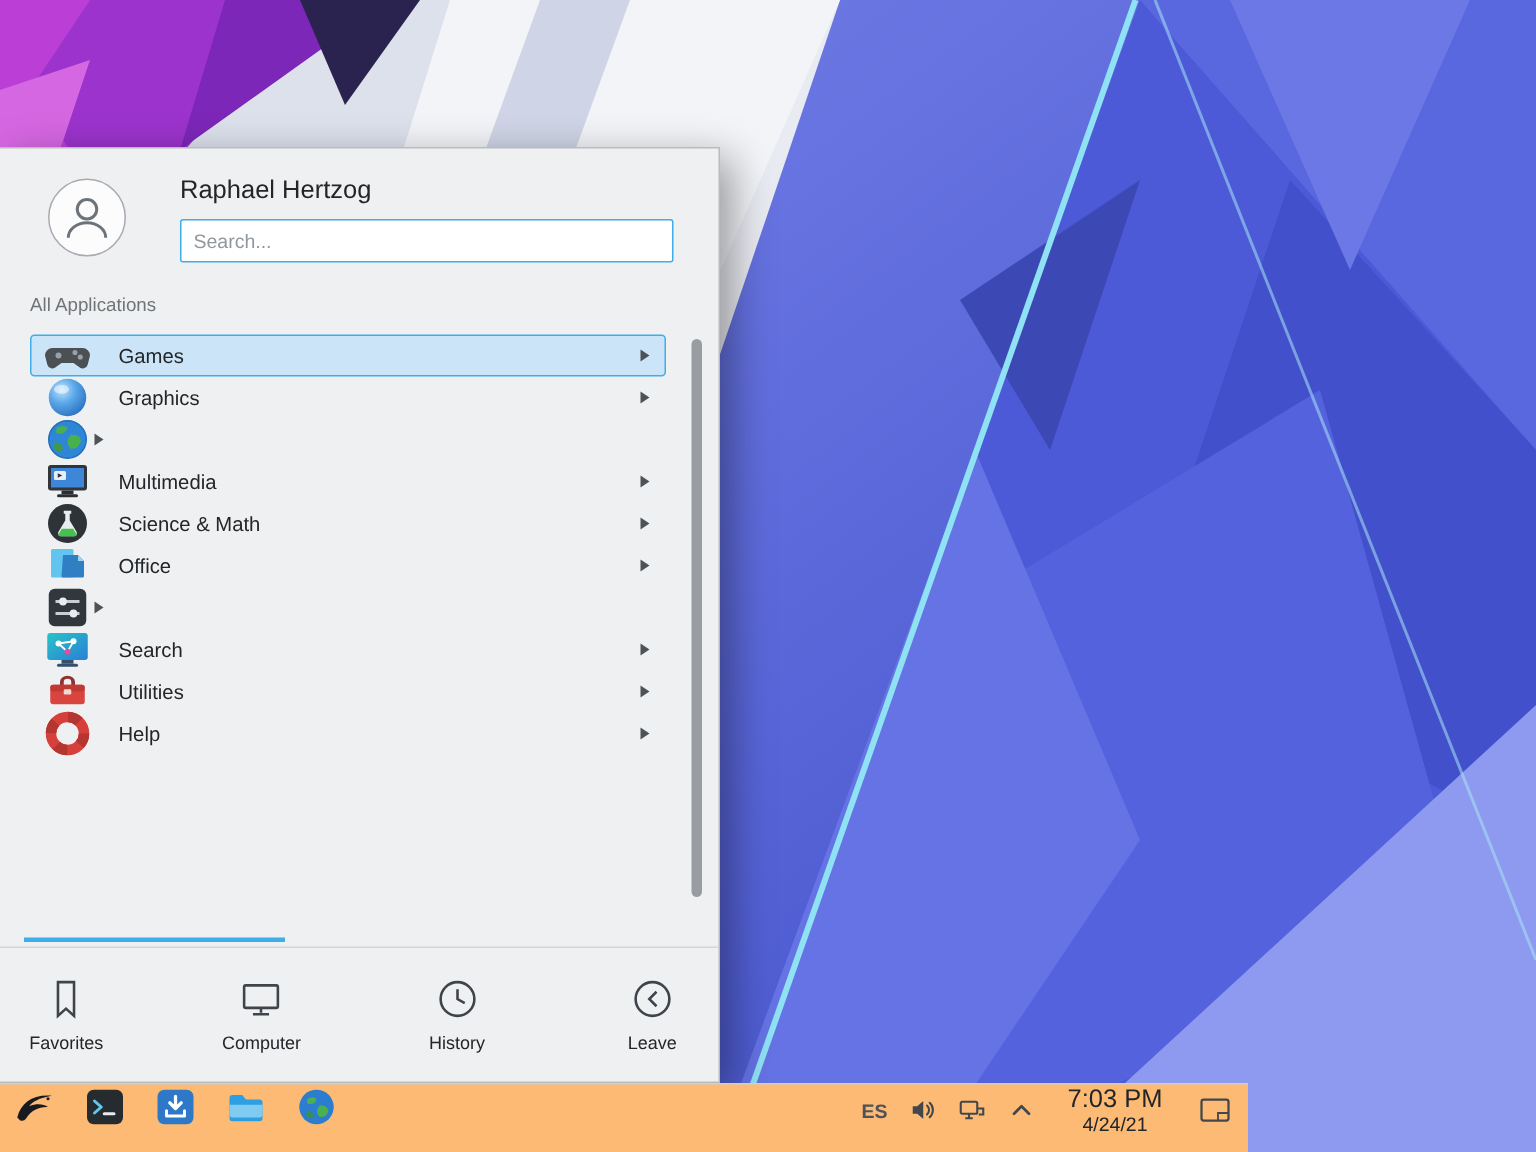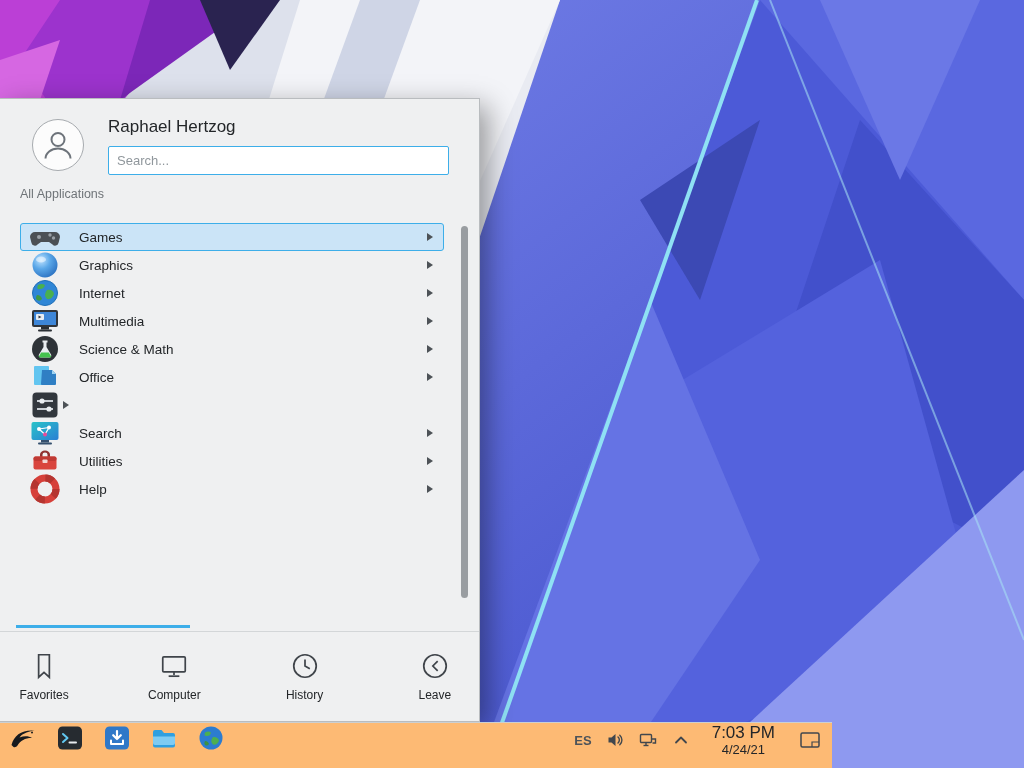--- a/index.html
+++ b/index.html
@@ -6,30 +6,30 @@
   html,body { width:1024px; height:768px; }
   body { font-family:"Liberation Sans", sans-serif; overflow:hidden; }
   .screen { position:relative; width:1024px; height:768px; overflow:hidden; background:#4c5ad7; }
   .wallpaper { position:absolute; inset:0; }
   .wallpaper svg { width:100%; height:100%; display:block; }
 
   
   .launcher { position:absolute; left:0; top:98px; width:480px; height:624px;
     background:#eff0f1; border:1px solid #b9bcbf; border-left:0;
     box-shadow:8px 8px 26px rgba(0,0,0,.38); display:flex; flex-direction:column; }
-  .launcher-header { flex:none; height:88px; padding:16px 30px 0 32px; display:flex; gap:24px; }
+  .launcher-header { flex:none; height:88px; padding:16px 30px 0 32px; display:flex; gap:36px; }
   .avatar { width:52px; height:52px; border-radius:50%; background:#fcfcfc; border:1px solid #a7abaf;
     flex:none; margin-top:4px; display:flex; align-items:center; justify-content:center; }
   .avatar svg { width:40px; height:40px; }
   .header-right { flex:1; padding-top:2px; }
   .user-name { font-size:17px; color:#232629; margin-bottom:9px; }
   .search-input { width:100%; height:29px; border:1px solid #3daee9; border-radius:2px; background:#ffffff;
     padding:0 8px; font-size:13px; color:#232629; outline:none; font-family:inherit; }
   .search-input::placeholder { color:#90979c; }
-  .section-wrap { flex:none; height:34px; display:flex; align-items:flex-start; padding:0 0 3px 20px; }
+  .section-wrap { flex:none; height:34px; display:flex; align-items:center; padding:0 0 3px 20px; }
   .section-label { font-size:12.5px; color:#6f7478; }
 
   .cat-list { position:relative; flex:1; overflow:hidden; padding-top:2px; }
   .cat-row { display:flex; align-items:center; height:28px; margin:0 35px 0 20px;
     padding:0 8px 0 8px; border:1px solid transparent; border-radius:3px; cursor:default; }
   .cat-row.selected { background:#cbe4f7; border-color:#3daee9; }
   .cat-icon { width:32px; height:32px; flex:none; }
   .cat-icon svg { width:32px; height:32px; display:block; }
   .cat-label { margin-left:18px; font-size:13.5px; color:#232629; flex:1; }
   .cat-arrow { width:10px; height:10px; flex:none; }
@@ -155,21 +155,20 @@
         <div class="cat-row">
           <span class="cat-icon">
             <svg viewBox="0 0 32 32">
               <circle cx="16" cy="16" r="12.5" fill="#2f86d6"></circle>
               <path d="M9 8 q4 -2 7 0 q-1 4 -5 4 q-4 1 -2 -4 z" fill="#49b04f"></path>
               <path d="M18 13 q6 -1 7 4 q-2 6 -7 5 q-4 -4 0 -9 z" fill="#49b04f"></path>
               <path d="M8 18 q4 0 5 4 q-2 3 -5 1 q-2 -2 0 -5 z" fill="#3f9a46"></path>
               <circle cx="16" cy="16" r="12.5" fill="none" stroke="#1f6fb8" stroke-width="1"></circle>
             </svg>
           </span>
-          <span class="cat-label">Internet</span>
           <span class="cat-arrow">
             <svg viewBox="0 0 10 10">
               <path d="M2 1 L8 5 L2 9 Z" fill="#4d5257"></path>
             </svg>
           </span>
         </div>
         <div class="cat-row">
           <span class="cat-icon">
             <svg viewBox="0 0 32 32">
               <rect x="3" y="5" width="26" height="17" rx="2" fill="#30353b"></rect>

